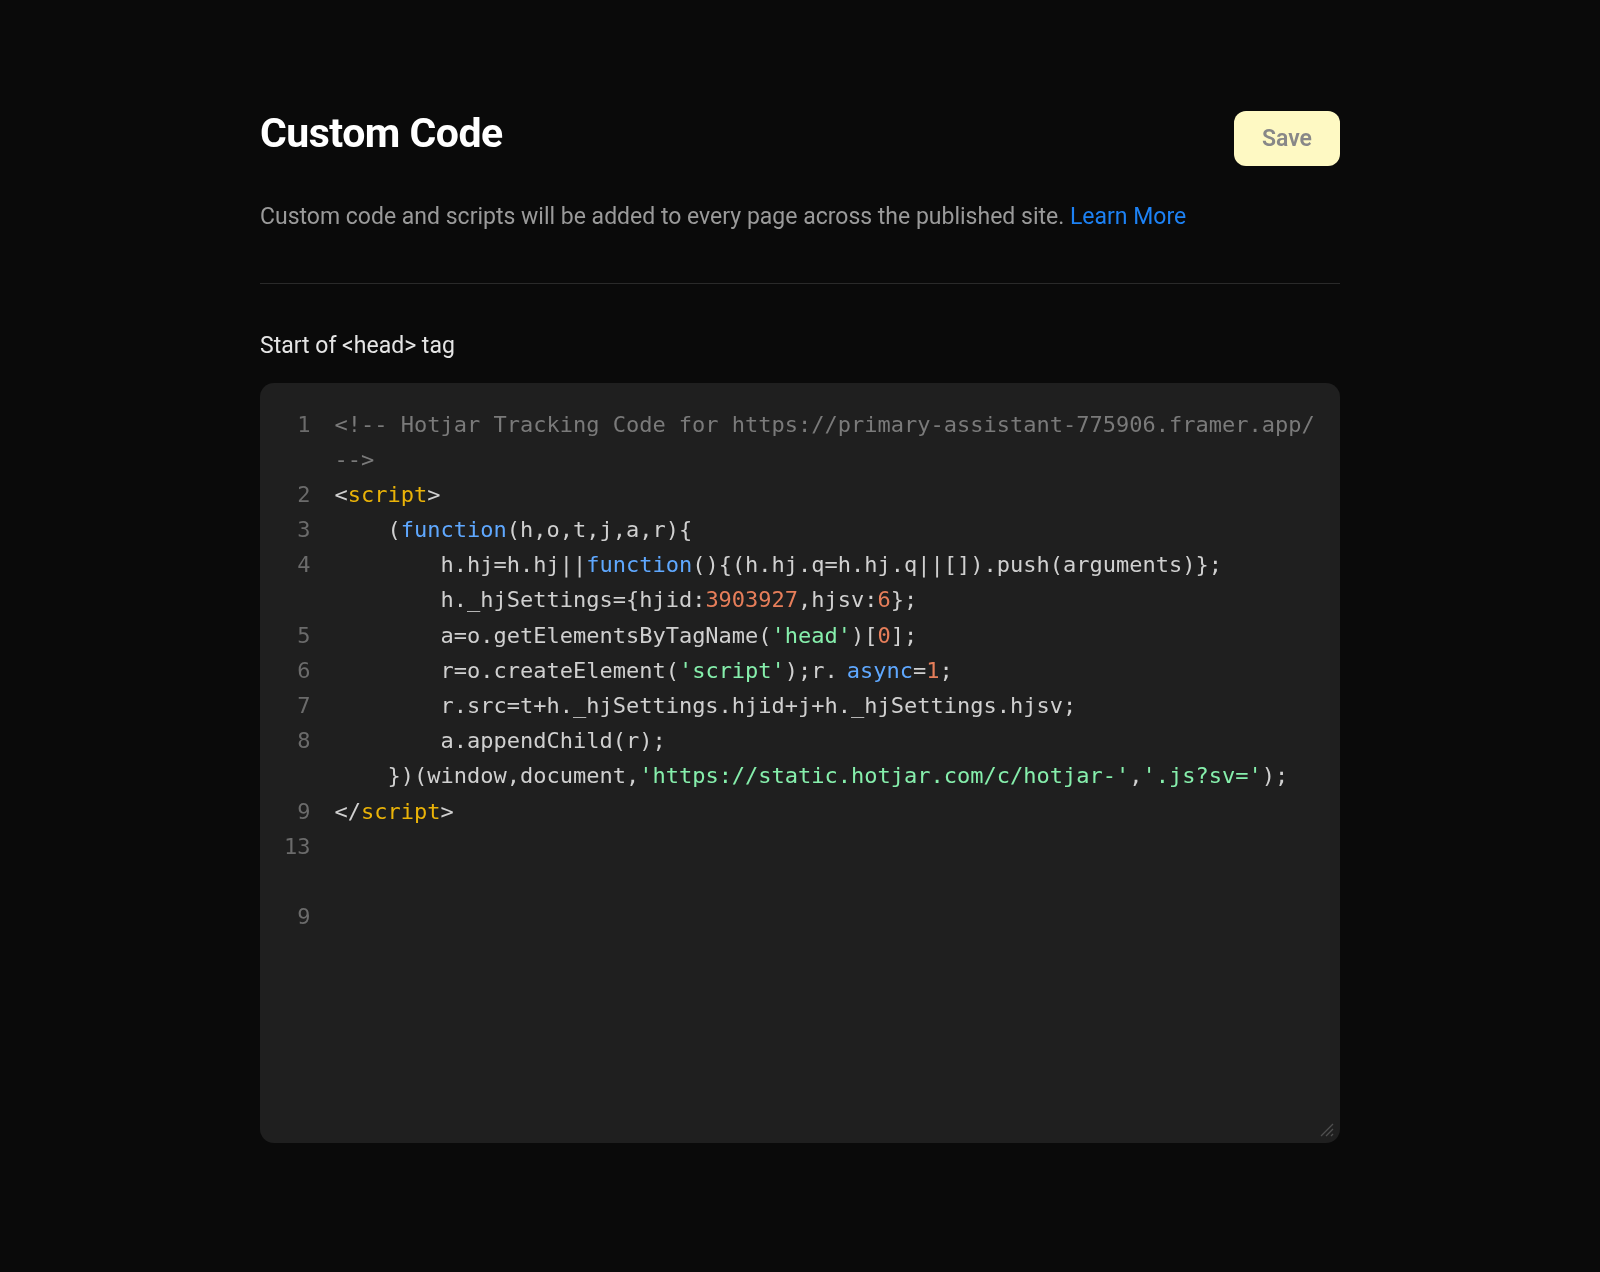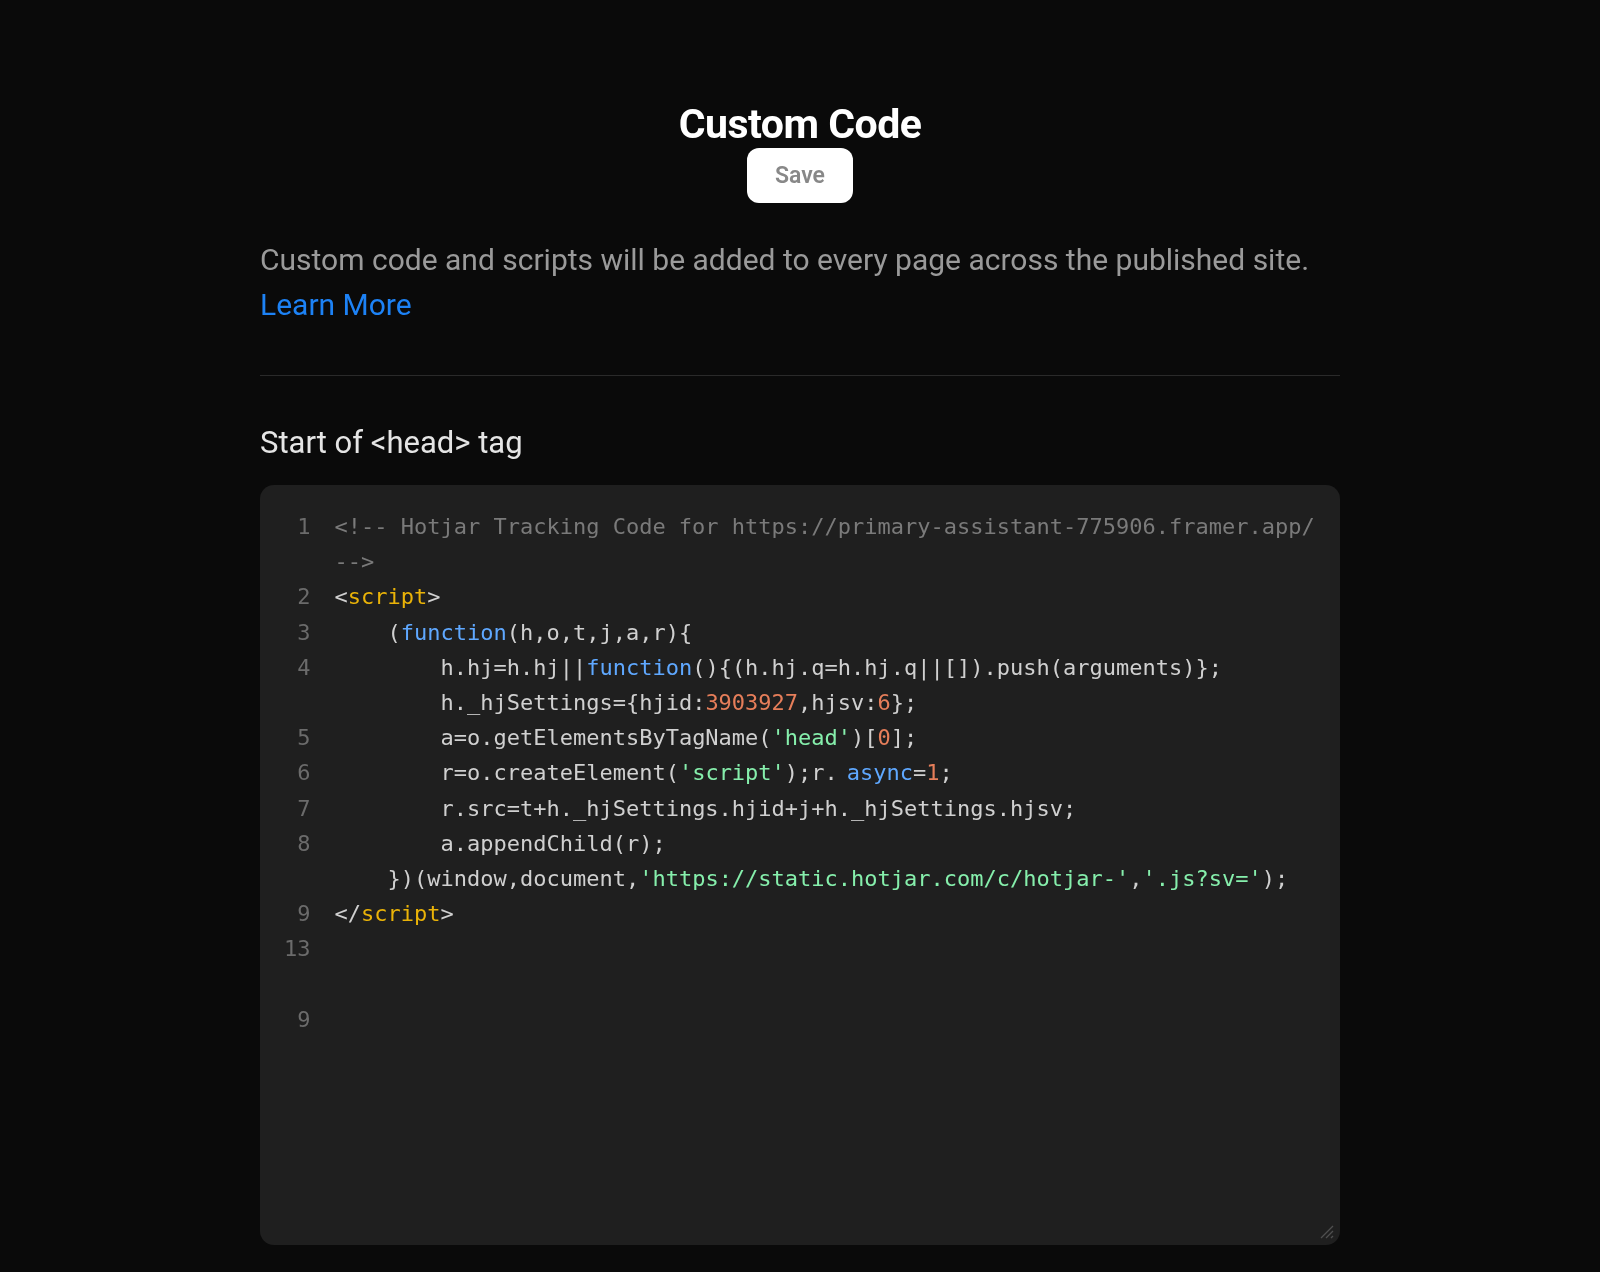--- a/index.html
+++ b/index.html
@@ -13,57 +13,57 @@
     color: #e5e5e5;
     width: 1600px;
     height: 1272px;
     padding: 100px 260px 0 260px;
   }
   .header-row {
     display: flex;
     justify-content: space-between;
     align-items: center;
     margin-bottom: 34px;
-    flex-direction: column;
   }
   .page-title {
     font-size: 41px;
     font-weight: 700;
     color: #ffffff;
     letter-spacing: -0.5px;
   }
   .save-button {
-    background: #ffffff;
+    background: #fef9c3;
     color: #888888;
     border: none;
     border-radius: 12px;
     padding: 14px 28px;
     font-size: 23px;
     font-weight: 600;
     cursor: pointer;
     font-family: inherit;
+    margin-top: 11px;
   }
   .description {
-    font-size: 30px;
+    font-size: 23px;
     color: #9a9a9a;
     line-height: 1.5;
     margin-bottom: 48px;
   }
   .learn-more {
     color: #1d82f5;
     text-decoration: none;
     cursor: pointer;
   }
   .divider {
     border: none;
     border-top: 1px solid #2a2a2a;
     margin-bottom: 48px;
   }
   .section-label {
-    font-size: 31px;
+    font-size: 23px;
     color: #e5e5e5;
     margin-bottom: 24px;
     font-weight: 400;
   }
   .code-editor {
     background: #1f1f1f;
     border-radius: 14px;
     padding: 24px 24px 140px 24px;
     display: flex;
     font-family: ui-monospace, SFMono-Regular, "SF Mono", Menlo, Consolas, monospace;

